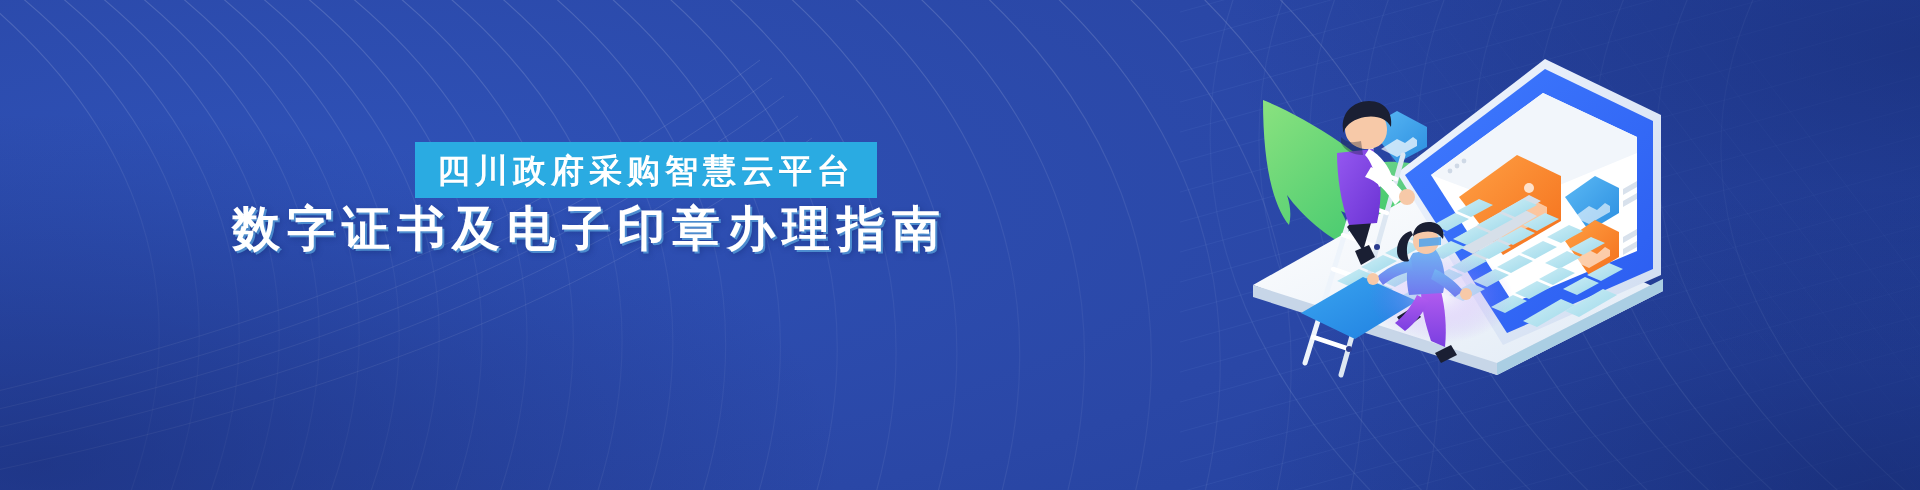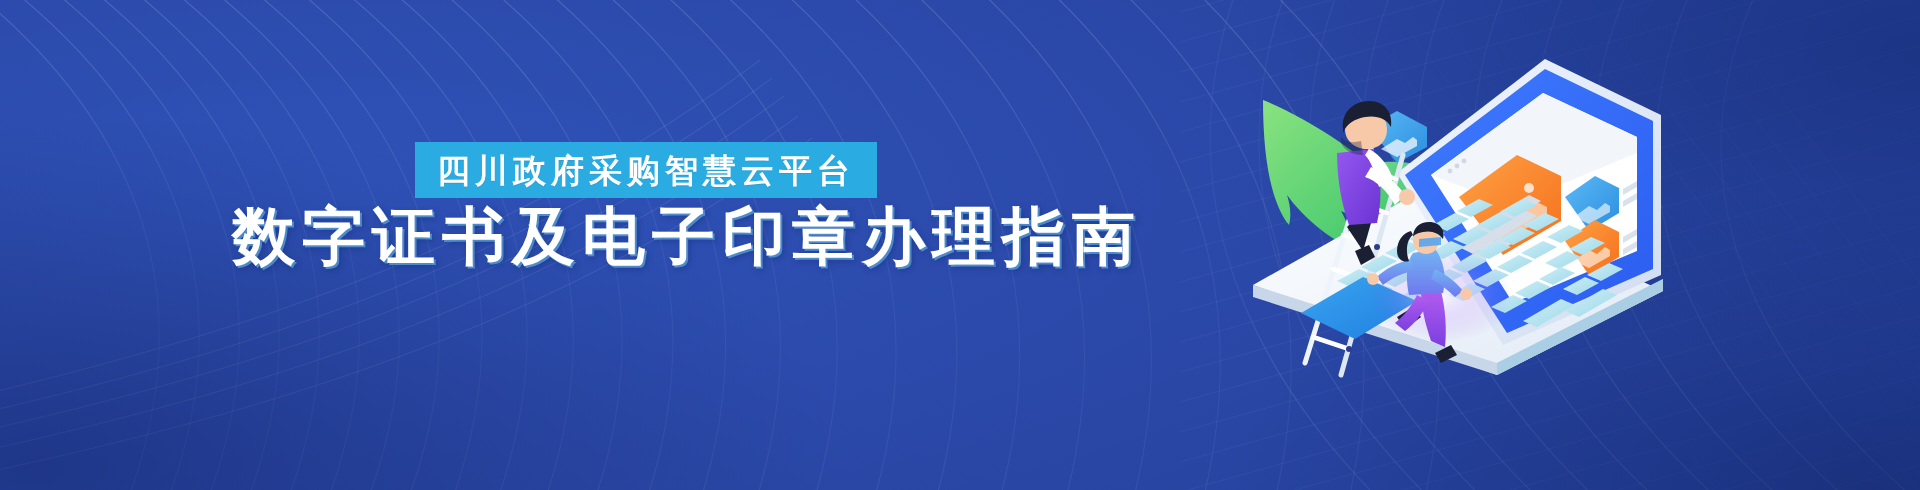--- a/index.html
+++ b/index.html
@@ -64,21 +64,21 @@
     font-weight:700;
     letter-spacing:5px;
     line-height:1;
     white-space:nowrap;
     text-shadow:0 1px 0 rgba(0,0,0,.06);
   }
   .title{
     position:absolute;
     left:232px; top:205px;
     color:#ffffff;
-    font-size:63px;
+    font-size:48px;
     font-weight:700;
     letter-spacing:7px;
     line-height:1;
     white-space:nowrap;
     text-shadow:
        2px 2px 0 rgba(110,200,245,.55),
        3px 3px 6px rgba(10,30,90,.35);
   }
 
   

